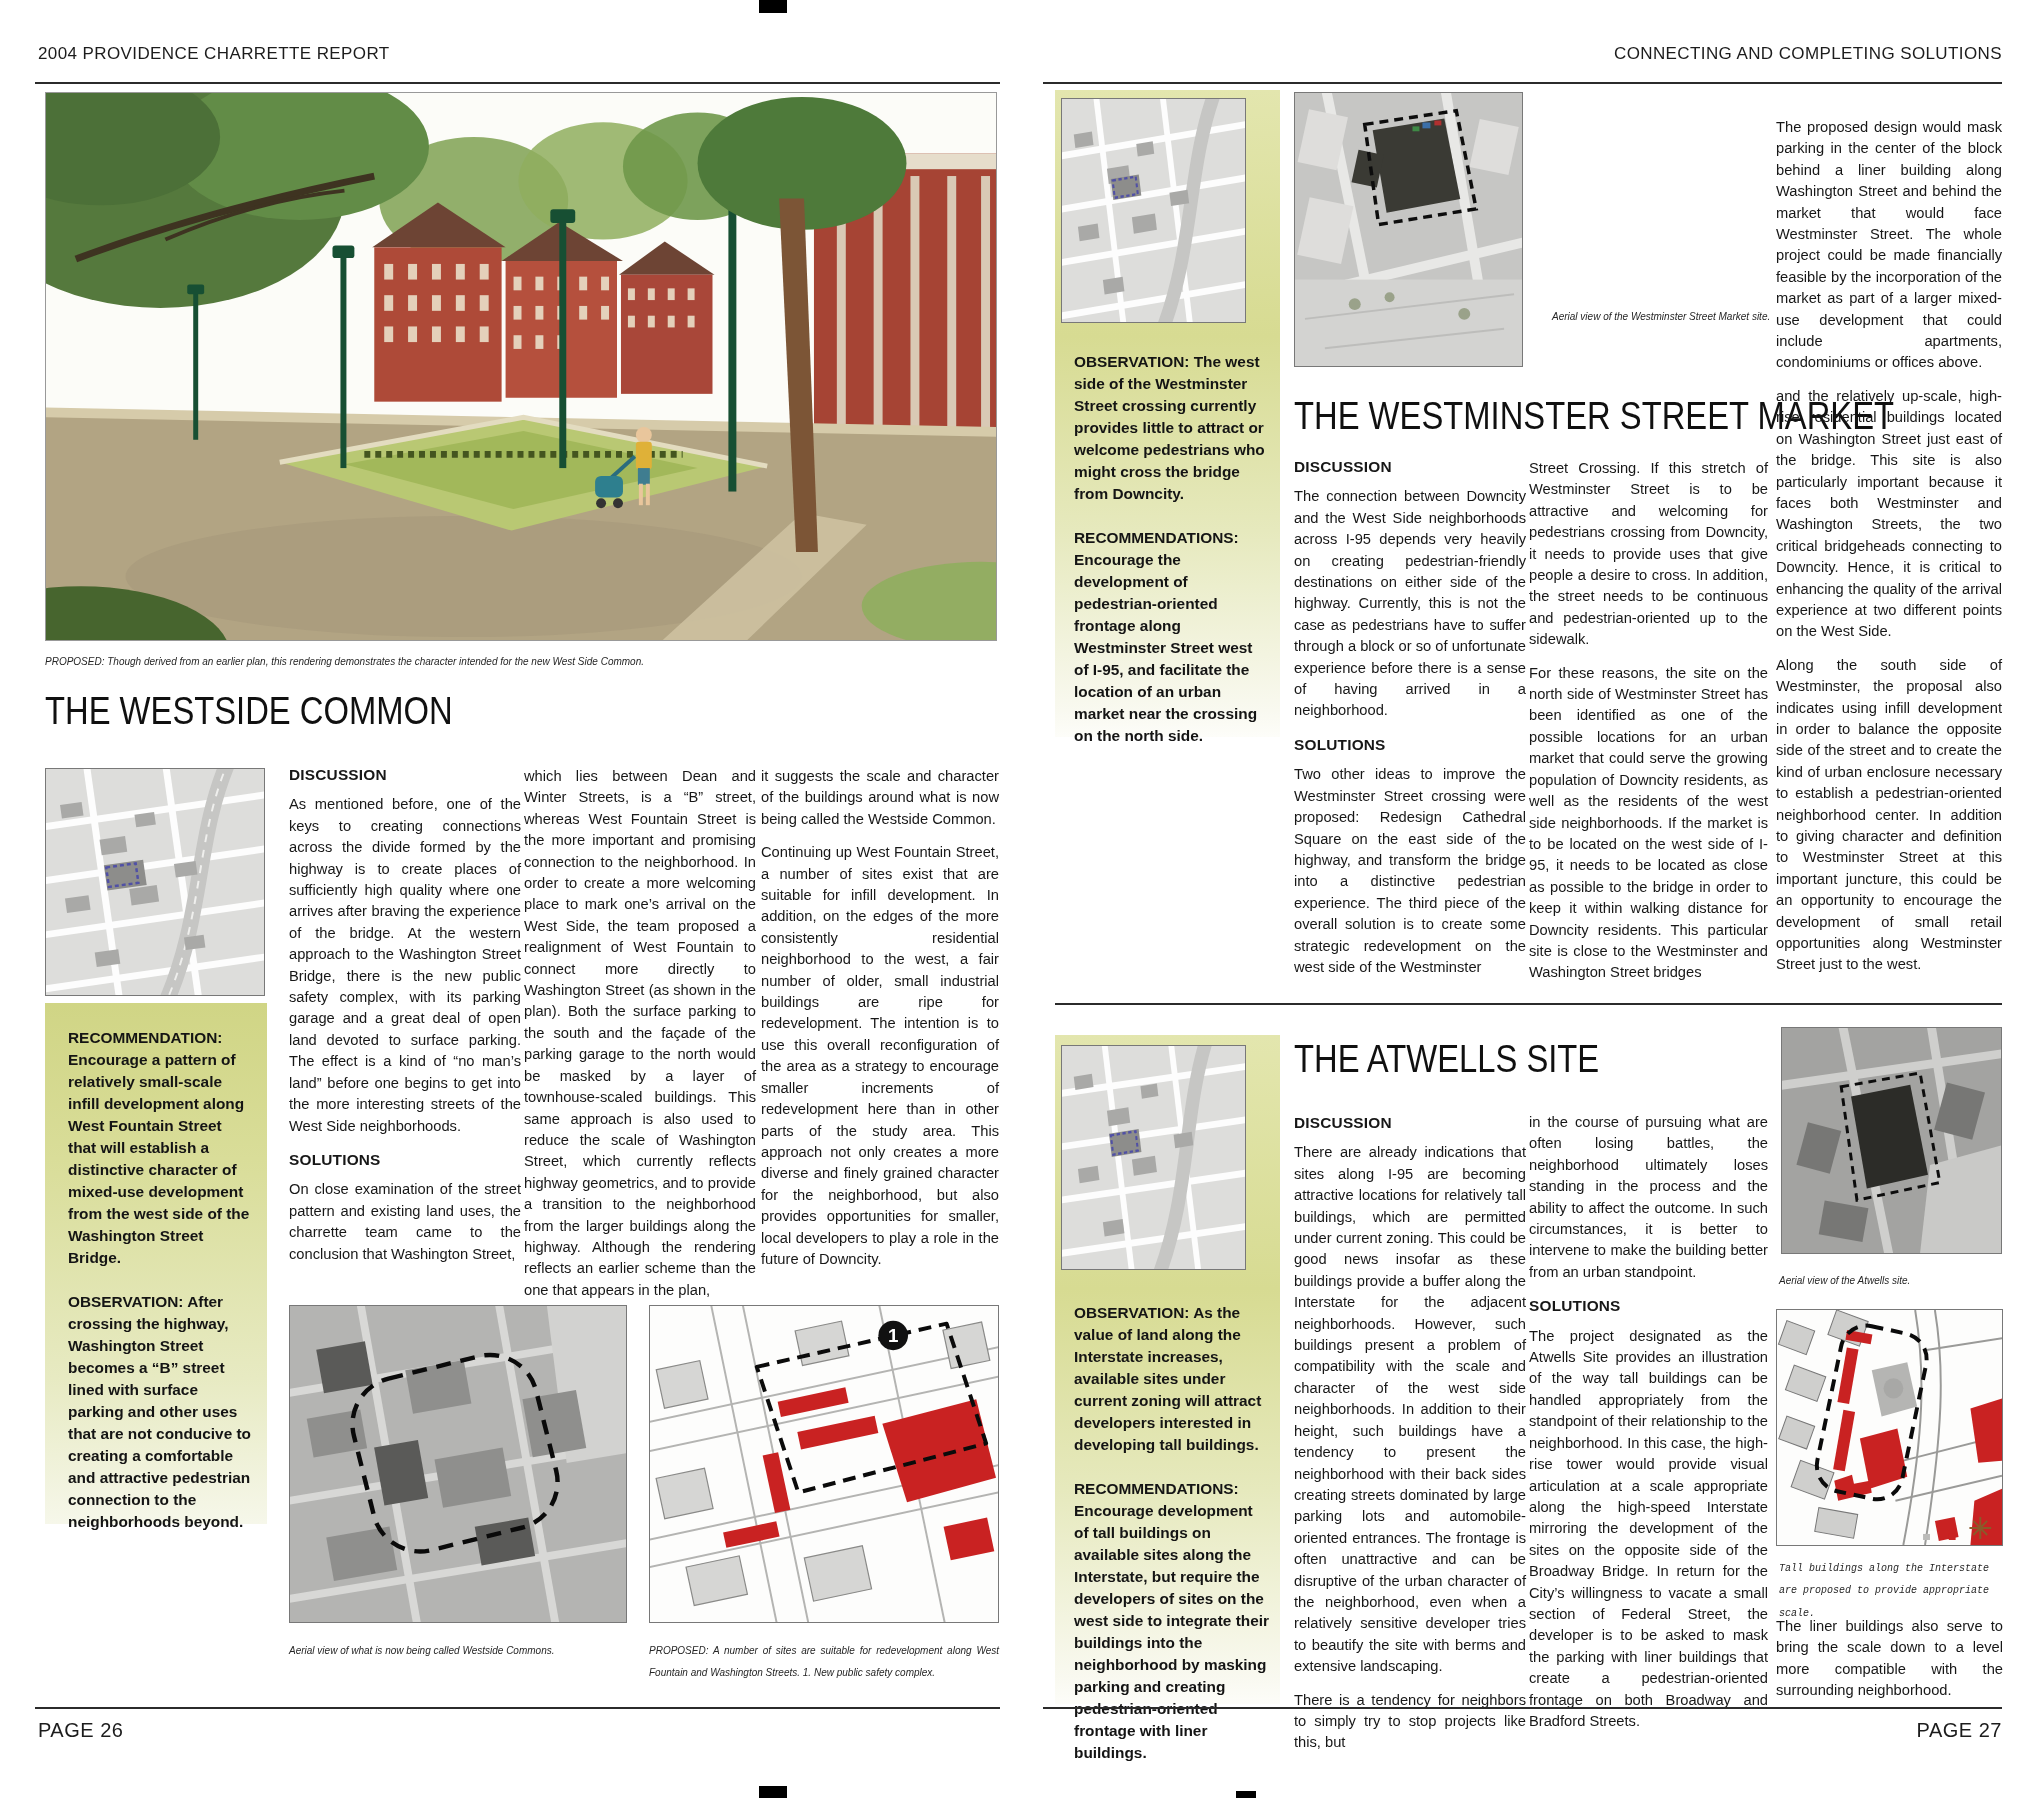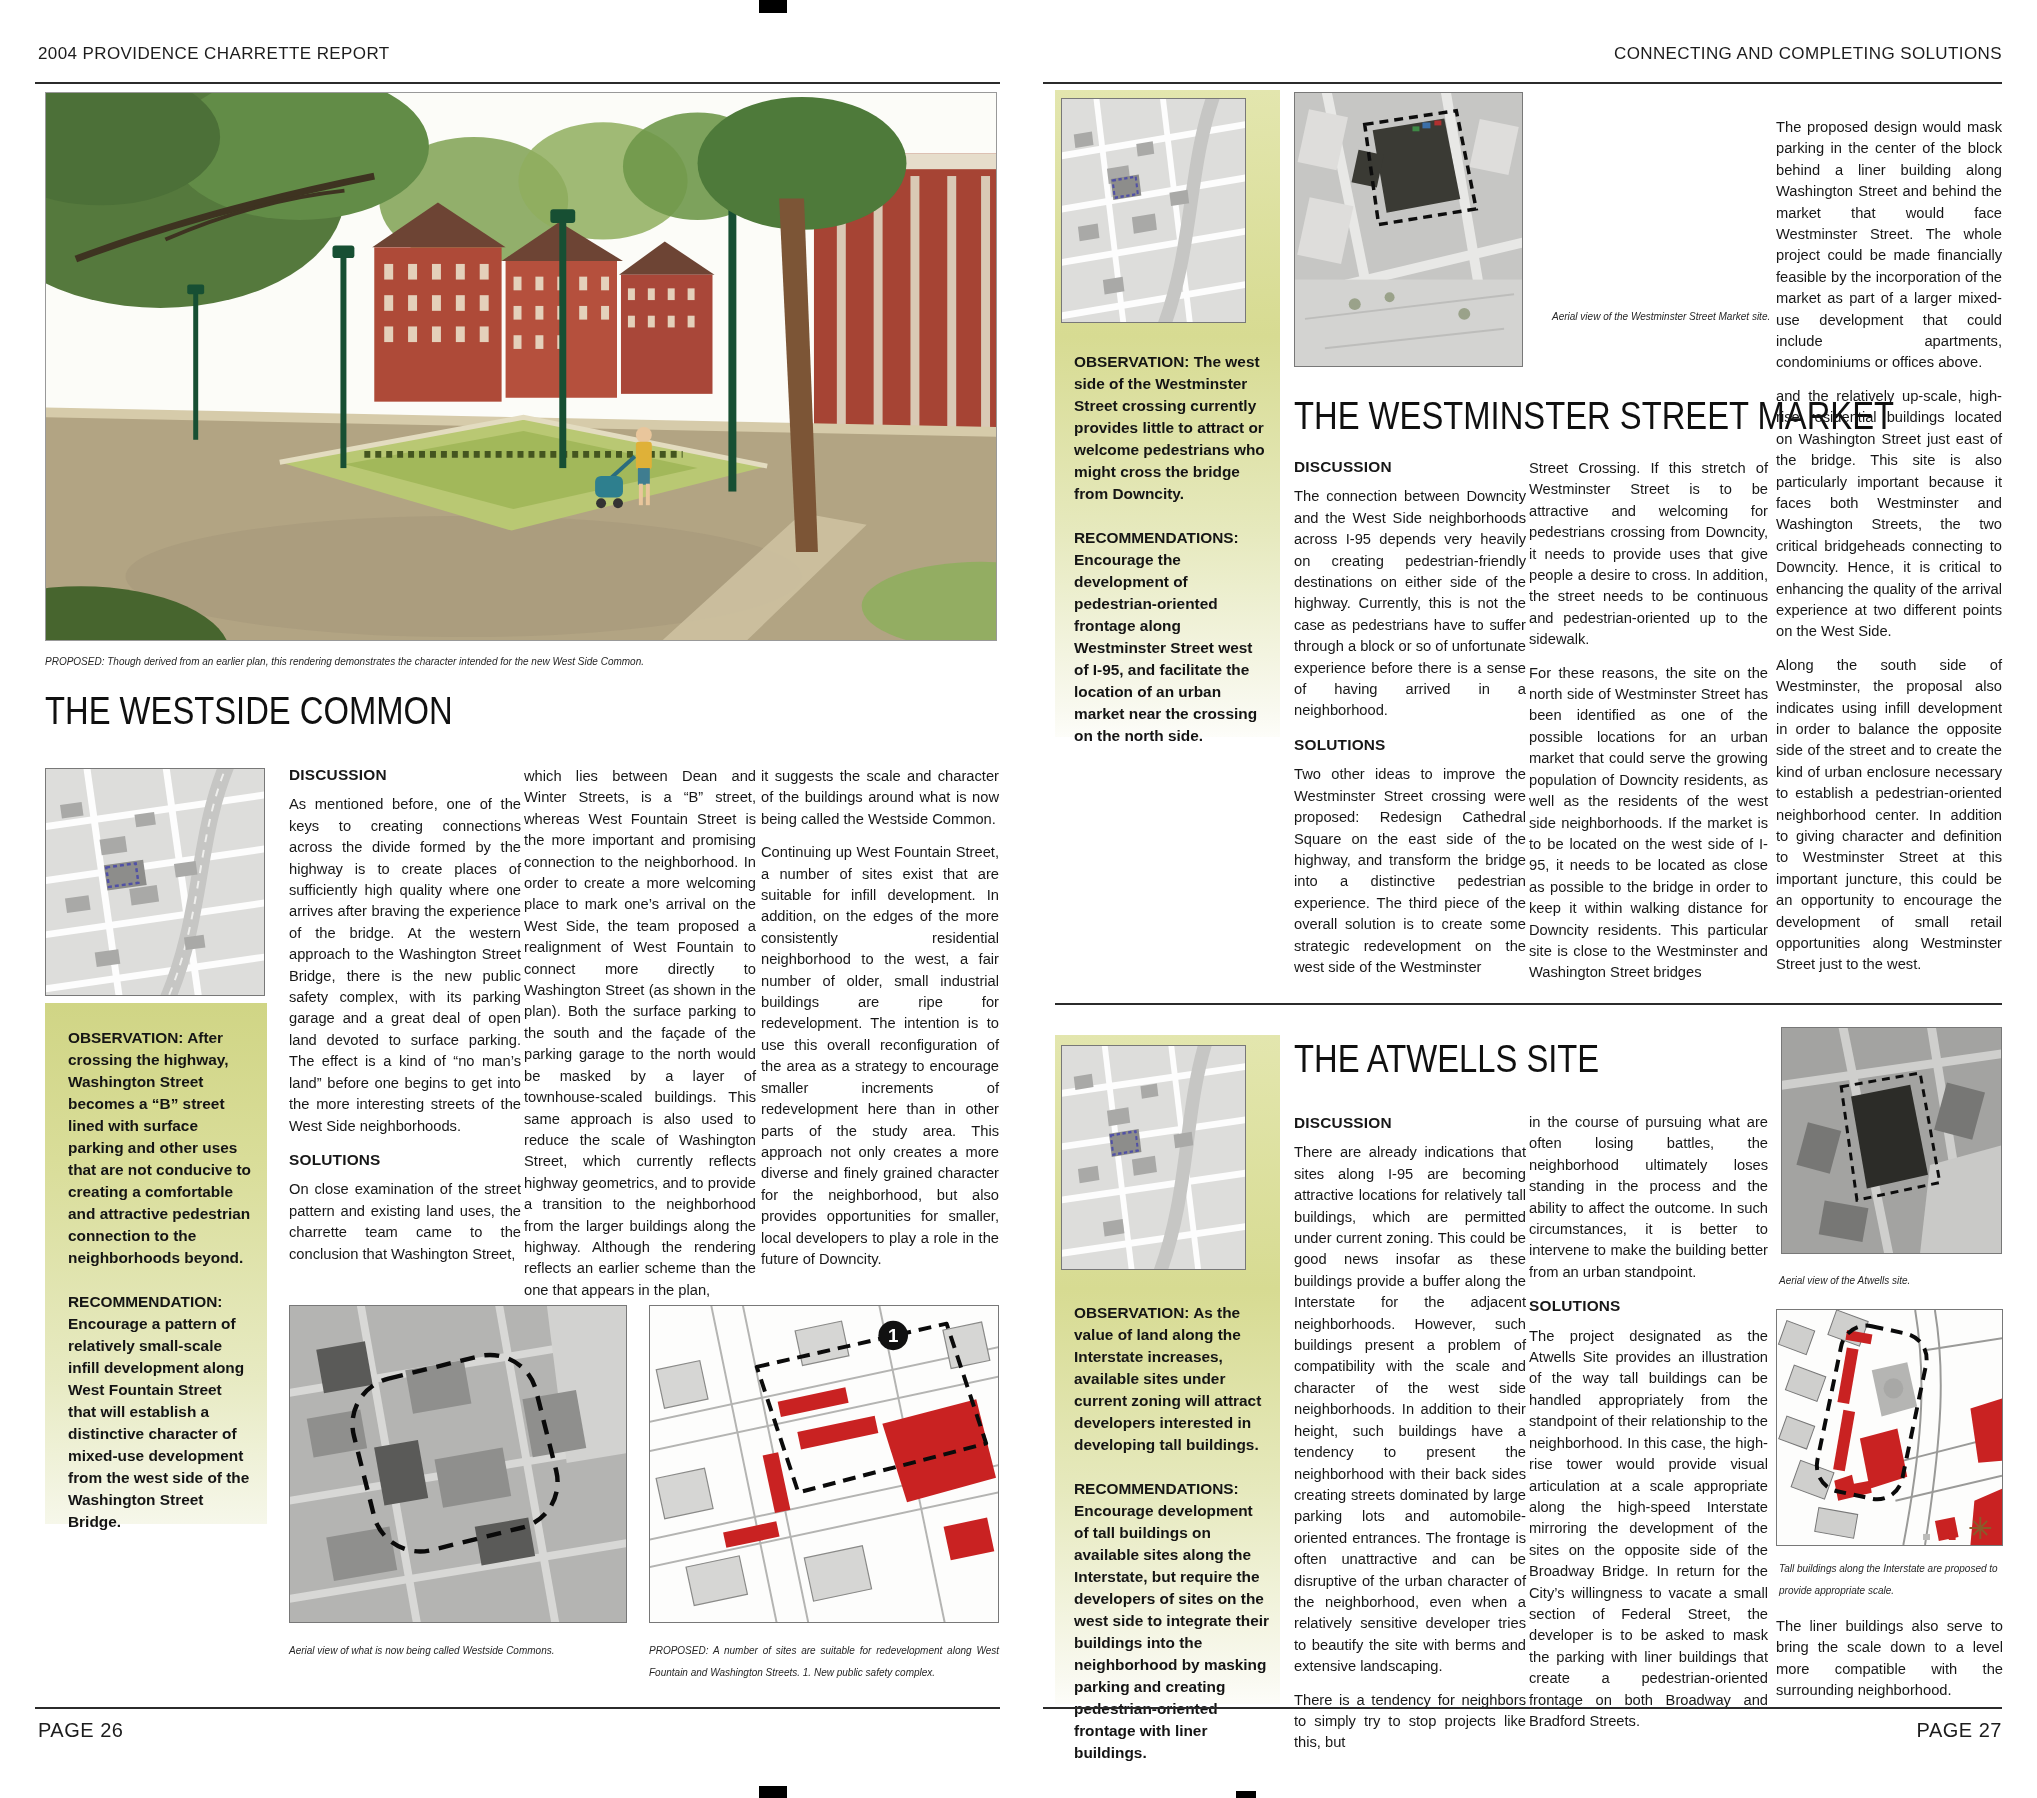--- a/index.html
+++ b/index.html
@@ -167,22 +167,22 @@
         <rect x="50" y="185" width="24" height="15" transform="rotate(-8 62 192)"></rect>
       <rect x="130" y="95" width="22" height="14" transform="rotate(-8 141 102)"></rect>
         <rect x="140" y="170" width="20" height="13" transform="rotate(-8 150 176)"></rect>
     </g>
     <rect x="60" y="95" width="40" height="26" fill="#8d8d8b" transform="rotate(-8 80 108)"></rect>
     <rect x="62" y="98" width="30" height="20" fill="none" stroke="#5050a5" stroke-width="2.5" stroke-dasharray="4 3" transform="rotate(-8 77 108)"></rect>
   </svg>
 </div>
 
 <div class="abs gbox g26" style="left:45px;top:1003px;width:222px;height:521px;padding:24px 15px 0 23px;">
+  <p>RECOMMENDATION: Encourage a pattern of relatively small-scale infill development along West Fountain Street that will establish a distinctive character of mixed-use development from the west side of the Washington Street Bridge.</p>
   <p>OBSERVATION: After crossing the highway, Washington Street becomes a “B” street lined with surface parking and other uses that are not conducive to creating a comfortable and attractive pedestrian connection to the neighborhoods beyond.</p>
-  <p>RECOMMENDATION: Encourage a pattern of relatively small-scale infill development along West Fountain Street that will establish a distinctive character of mixed-use development from the west side of the Washington Street Bridge.</p>
 </div>
 
 <div class="abs body-col" style="left:289px;top:764px;width:232px;">
   <div class="chead">DISCUSSION</div>
   <p>As mentioned before, one of the keys to creating connections across the divide formed by the highway is to create places of sufficiently high quality where one arrives after braving the experience of the bridge. At the western approach to the Washington Street Bridge, there is the new public safety complex, with its parking garage and a great deal of open land devoted to surface parking. The effect is a kind of “no man’s land” before one begins to get into the more interesting streets of the West Side neighborhoods.</p>
   <div class="chead">SOLUTIONS</div>
   <p>On close examination of the street pattern and existing land uses, the charrette team came to the conclusion that Washington Street,</p>
 </div>
 <div class="abs body-col" style="left:524px;top:766px;width:232px;">
   <p>which lies between Dean and Winter Streets, is a “B” street, whereas West Fountain Street is the more important and promising connection to the neighborhood. In order to create a more welcoming place to mark one’s arrival on the West Side, the team proposed a realignment of West Fountain to connect more directly to Washington Street (as shown in the plan). Both the surface parking to the south and the façade of the parking garage to the north would be masked by a layer of townhouse-scaled buildings. This same approach is also used to reduce the scale of Washington Street, which currently reflects highway geometrics, and to provide a transition to the neighborhood from the larger buildings along the highway. Although the rendering reflects an earlier scheme than the one that appears in the plan,</p>
@@ -445,21 +445,21 @@
     <rect x="52" y="18" width="88" height="168" rx="26" fill="none" stroke="#0b0b0b" stroke-width="4" stroke-dasharray="12 8" transform="rotate(12 96 102)"></rect>
     <g stroke="#8a5a2a" stroke-width="2">
       <path d="M206,206 L206,228 M195,217 L217,217 M199,210 L213,224 M213,210 L199,224"></path>
     </g>
     <g>
       <rect x="148" y="223" width="7" height="6" fill="#bbbbb9"></rect>
         <rect x="174" y="223" width="7" height="6" fill="#c92222"></rect>
     </g>
   </svg>
 </div>
-<div class="abs caption" style="left:1779px;top:1558px;width:227px;">Tall buildings along the Interstate are proposed to provide appropriate scale.</div>
+<div class="abs caption" style="left:1779px;top:1558px;width:227px;font-family:Liberation Mono, monospace;">Tall buildings along the Interstate are proposed to provide appropriate scale.</div>
 
 <div class="abs body-col" style="left:1776px;top:1616px;width:227px;">
   <p>The liner buildings also serve to bring the scale down to a level more compatible with the surrounding neighborhood.</p>
 </div>
 
 <div class="abs hr" style="left:1043px;top:1707px;width:959px;"></div>
 <div class="abs pagenum" style="left:1043px;top:1719px;width:959px;text-align:right;">PAGE 27</div>
 
 
 </body></html>

